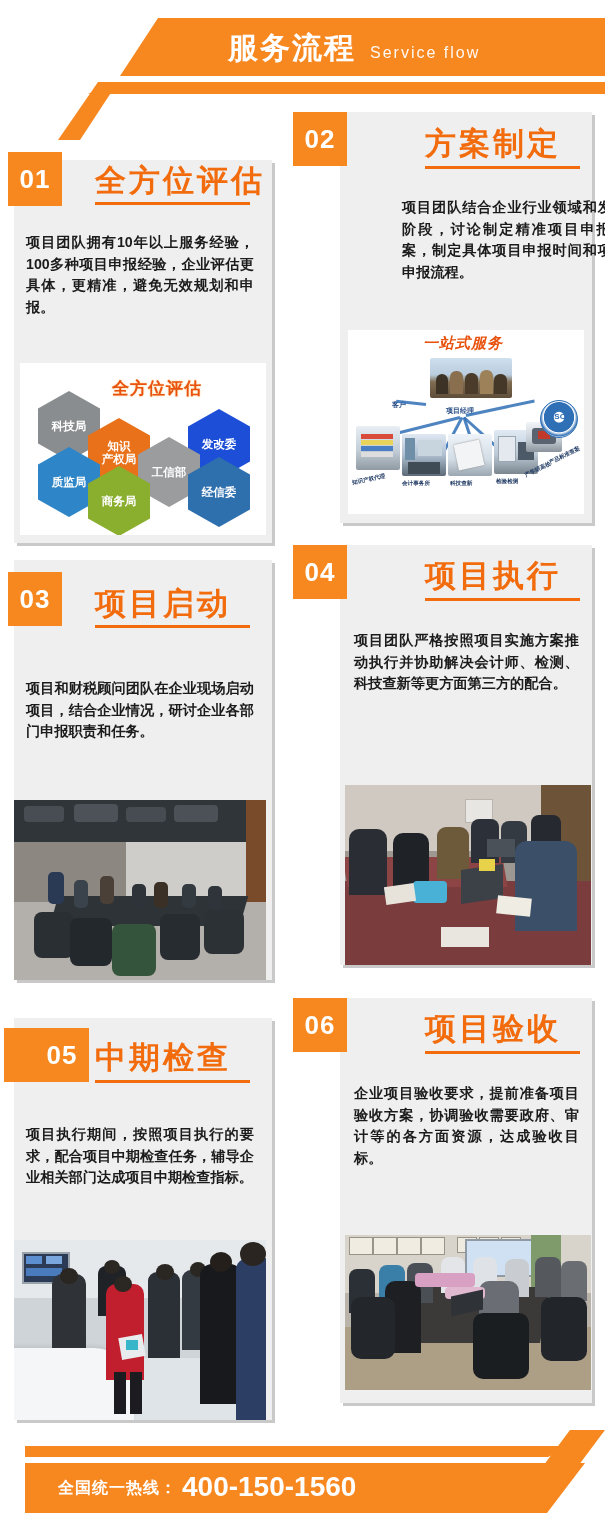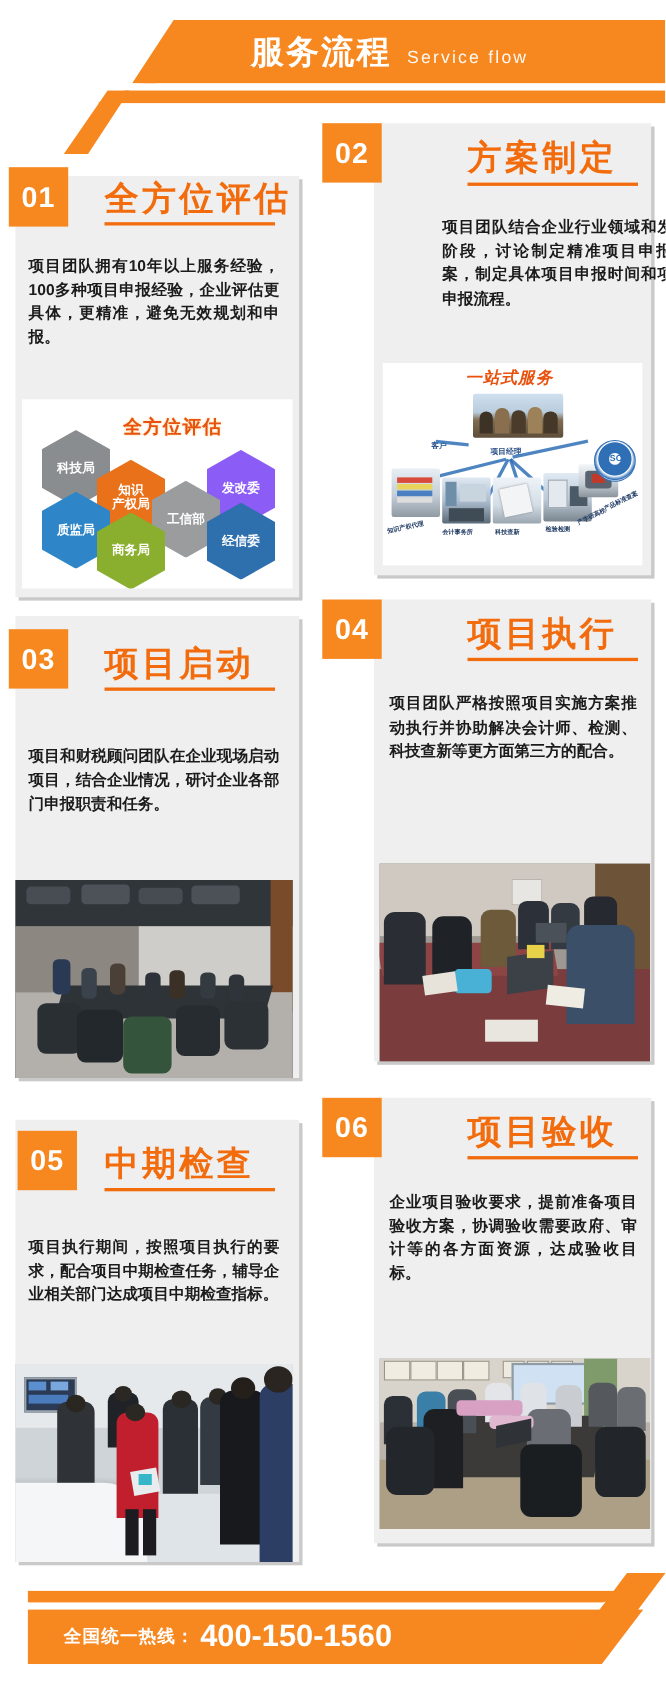--- a/index.html
+++ b/index.html
@@ -146,21 +146,21 @@
   </div>
   <div class="badge" style="left:8px;top:152px;">01</div>
   <div class="card-title" style="left:95px;top:165px;">全方位评估</div>
   <div class="title-rule" style="left:95px;top:202px;width:155px;"></div>
   <div class="body-text" style="left:26px;top:232px;width:228px;">项目团队拥有10年以上服务经验，100多种项目申报经验，企业评估更具体，更精准，避免无效规划和申报。</div>
 
   <div class="hexwrap" style="left:20px;top:363px;width:246px;height:172px;">
     <div class="hex-title" style="left:92px;top:14px;">全方位评估</div>
     <div class="hex" style="left:18px;top:28px;background:#8A8D8F;">科技局</div>
     <div class="hex" style="left:68px;top:55px;background:#E8711A;">知识<br>产权局</div>
-    <div class="hex" style="left:168px;top:46px;background:#8b5cf6;font-family:Liberation Mono, monospace;">发改委</div>
+    <div class="hex" style="left:168px;top:46px;background:#1d4ed8;font-family:Liberation Mono, monospace;">发改委</div>
     <div class="hex" style="left:18px;top:84px;background:#2E86C8;">质监局</div>
     <div class="hex" style="left:118px;top:74px;background:#9A9C9E;">工信部</div>
     <div class="hex" style="left:168px;top:94px;background:#2E6FAE;">经信委</div>
     <div class="hex" style="left:68px;top:103px;background:#8AAE2E;">商务局</div>
   </div>
 
   <div class="card" style="left:340px;top:112px;width:252px;height:411px;">
   </div>
   <div class="badge" style="left:293px;top:112px;">02</div>
   <div class="card-title" style="left:425px;top:128px;">方案制定</div>
@@ -277,21 +277,21 @@
     <div class="ph-el" style="left:142px;top:54px;width:28px;height:18px;background:#4a5158;"></div>
     <div class="ph-el" style="left:68px;top:96px;width:34px;height:22px;background:#49b0d6;border-radius:4px;"></div>
     <div class="ph-el" style="left:134px;top:74px;width:16px;height:12px;background:#e8d24a;"></div>
     <div class="ph-el" style="left:40px;top:100px;width:30px;height:18px;background:#e7e3da;transform:rotate(-8deg);"></div>
     <div class="ph-el" style="left:152px;top:112px;width:34px;height:18px;background:#efece4;transform:rotate(6deg);"></div>
     <div class="ph-el" style="left:96px;top:142px;width:48px;height:20px;background:#e9e6df;"></div>
   </div>
 
   <div class="card" style="left:14px;top:1018px;width:258px;height:402px;">
   </div>
-  <div class="badge" style="left:16px;top:1028px;">05</div>
+  <div class="badge" style="left:4px;top:1028px;padding-left:31px;">05</div>
   <div class="card-title" style="left:95px;top:1042px;">中期检查</div>
   <div class="title-rule" style="left:95px;top:1080px;width:155px;"></div>
   <div class="body-text" style="left:26px;top:1124px;width:228px;">项目执行期间，按照项目执行的要求，配合项目中期检查任务，辅导企业相关部门达成项目中期检查指标。</div>
 
   <div class="photo" style="left:14px;top:1240px;width:252px;height:180px;background:#cfd4d8;">
     <div class="ph-el" style="left:0;top:0;width:252px;height:58px;background:#e5e9ec;"></div>
     <div class="ph-el" style="left:8px;top:12px;width:44px;height:28px;background:#2c3b55;border:2px solid #9aa3ab;"></div>
     <div class="ph-el" style="left:12px;top:16px;width:16px;height:8px;background:#5c8fd0;"></div>
     <div class="ph-el" style="left:32px;top:16px;width:16px;height:8px;background:#7aa7dd;"></div>
     <div class="ph-el" style="left:12px;top:28px;width:36px;height:8px;background:#4a7bbd;"></div>

